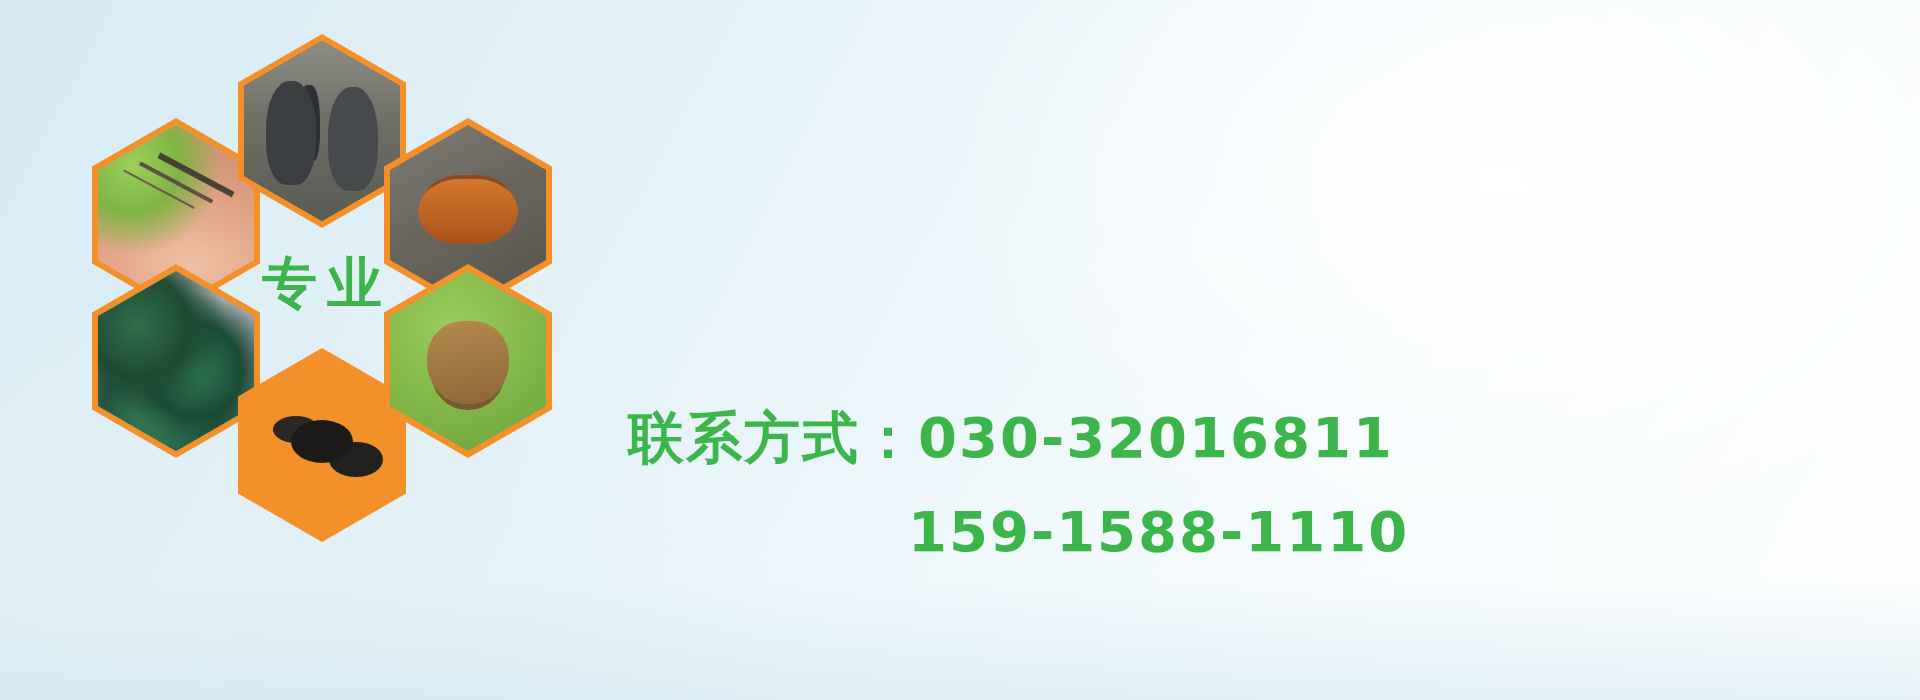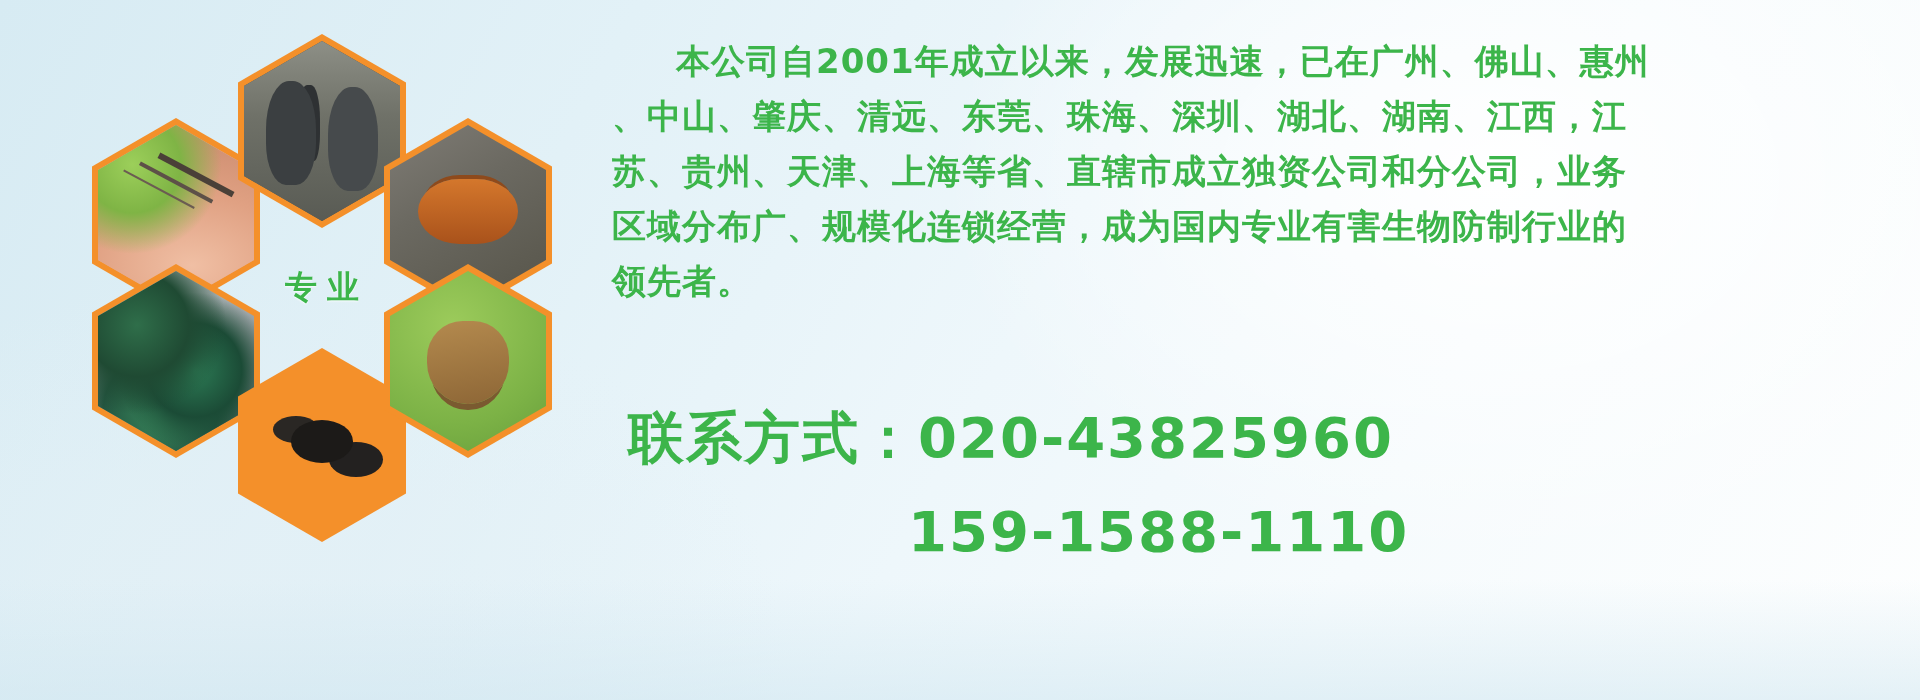--- a/index.html
+++ b/index.html
@@ -34,23 +34,24 @@
     width:156px;height:180px;
     clip-path:polygon(50% 0%,100% 25%,100% 75%,50% 100%,0% 75%,0% 25%);
     position:relative;overflow:hidden;
   }
   .hex.center{background:transparent;}
   .hex.center .inner{
     background:transparent;
     display:flex;flex-direction:column;align-items:center;justify-content:center;
   }
   .ctext{
-    color:#3cb54a;font-weight:bold;font-size:32px;letter-spacing:10px;
+    color:#3cb54a;font-weight:bold;font-size:55px;letter-spacing:10px;
     line-height:1.35;text-indent:10px;
     text-shadow:0 1px 2px rgba(255,255,255,.85);
+    font-family:Liberation Mono, monospace;
   }
 
   
   .ph{position:absolute;inset:0;}
   .p-mosquito{background:
       radial-gradient(circle at 22% 22%, #9ccf5a 0%, #7fb445 26%, rgba(127,180,69,0) 48%),
       radial-gradient(ellipse 120% 70% at 60% 78%, #f0bfa4 0%, #e0a183 55%, #cf8f72 100%),
       linear-gradient(160deg,#e7c7ab,#d99f80);}
   .p-mosquito:after{content:"";position:absolute;left:36%;top:26%;width:54%;height:6px;
       background:#4a4038;transform:rotate(28deg);box-shadow:-14px 16px 0 -1px #5d5048, -26px 30px 0 -2px #6b5c52;}
@@ -142,26 +143,19 @@
         </div>
     </div>
 
     <div class="hex center" style="left:146px; top:181px;">
       <div class="inner">
         <div class="ctext">专业</div>
       </div>
     </div>
   </div>
 
-  <div class="about">
-    <p class="first">本公司自2001年成立以来，发展迅速，已在广州、佛山、惠州</p>
-    <p>、中山、肇庆、清远、东莞、珠海、深圳、湖北、湖南、江西，江</p>
-    <p>苏、贵州、天津、上海等省、直辖市成立独资公司和分公司，业务</p>
-    <p>区域分布广、规模化连锁经营，成为国内专业有害生物防制行业的</p>
-    <p>领先者。</p>
-  </div>
 
   <div class="contact">
-    <div class="row1">联系方式：020-43825960</div>
+    <div class="row1">联系方式：030-32016811</div>
     <div class="row2">159-1588-1110</div>
   </div>
 
 </div>
 
 </body></html>

